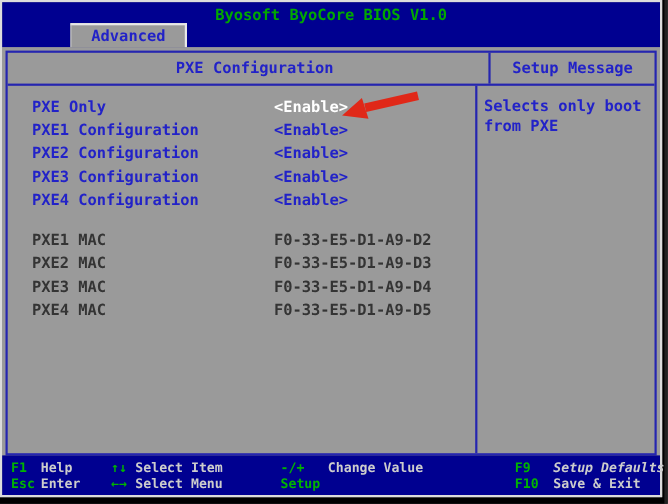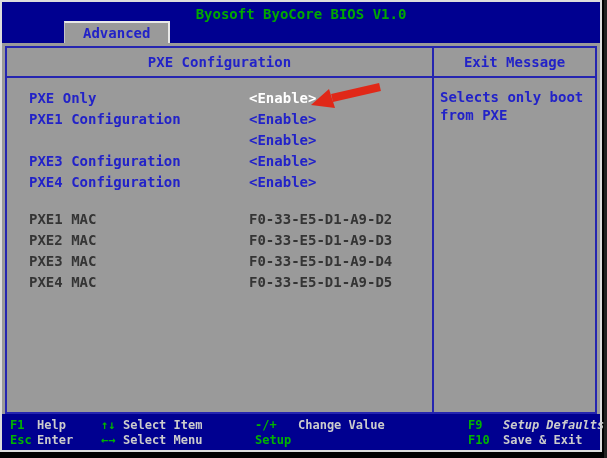--- a/index.html
+++ b/index.html
@@ -21,21 +21,21 @@
     border-top:2px solid #e8e8e8;border-right:2px solid #e8e8e8;border-left:1px solid #c4c4c4;
   }
   
   .workarea{position:relative;height:407px;background:#9a9a9a;}
   .panel{
     position:absolute;left:3px;top:3px;right:3px;height:364px;
     border:2px solid #2525b0;display:flex;flex-direction:column;
   }
   .panel-header{display:flex;height:28px;border-bottom:2px solid #2525b0;flex:none;}
   .ph-left{width:425px;border-right:2px solid #2525b0;display:flex;align-items:center;justify-content:center;
-           color:#2222c8;font-size:14px;}
+           color:#2222c8;font-size:14px;margin-left:12px;}
   .ph-right{flex:1;display:flex;align-items:center;justify-content:center;color:#2222c8;font-size:14px;}
   .panel-body{flex:1;display:flex;min-height:0;}
   .main-list{width:425px;border-right:2px solid #2525b0;padding-top:10px;position:relative;}
   .row{position:relative;height:21px;line-height:21px;font-size:14px;}
   .row .lbl{position:absolute;left:22px;color:#2222c8;white-space:pre;text-align:center;}
   .row .val{position:absolute;left:242px;color:#2222c8;white-space:pre;}
   .row .val.sel{color:#ffffff;}
   .row.ro .lbl,.row.ro .val{color:#343434;}
   .gap{height:16px;}
   .help-pane{flex:1;padding:10px 6px;color:#2222c8;font-size:14px;line-height:18px;}
@@ -58,35 +58,36 @@
       <div class="tab">
         <span>Advanced</span>
       </div>
     </div>
 
     <div class="workarea">
       <div class="panel">
 
         <div class="panel-header">
           <div class="ph-left">PXE Configuration</div>
-          <div class="ph-right">Exit Message</div>
+          <div class="ph-right">Setup Message</div>
         </div>
 
         <div class="panel-body">
           <div class="main-list">
 
             <div class="row">
               <span class="lbl">PXE Only</span>
               <span class="val sel">&lt;Enable&gt;</span>
             </div>
             <div class="row">
               <span class="lbl">PXE1 Configuration</span>
               <span class="val">&lt;Enable&gt;</span>
             </div>
             <div class="row">
+              <span class="lbl">PXE2 Configuration</span>
               <span class="val">&lt;Enable&gt;</span>
             </div>
             <div class="row">
               <span class="lbl">PXE3 Configuration</span>
               <span class="val">&lt;Enable&gt;</span>
             </div>
             <div class="row">
               <span class="lbl">PXE4 Configuration</span>
               <span class="val">&lt;Enable&gt;</span>
             </div>

